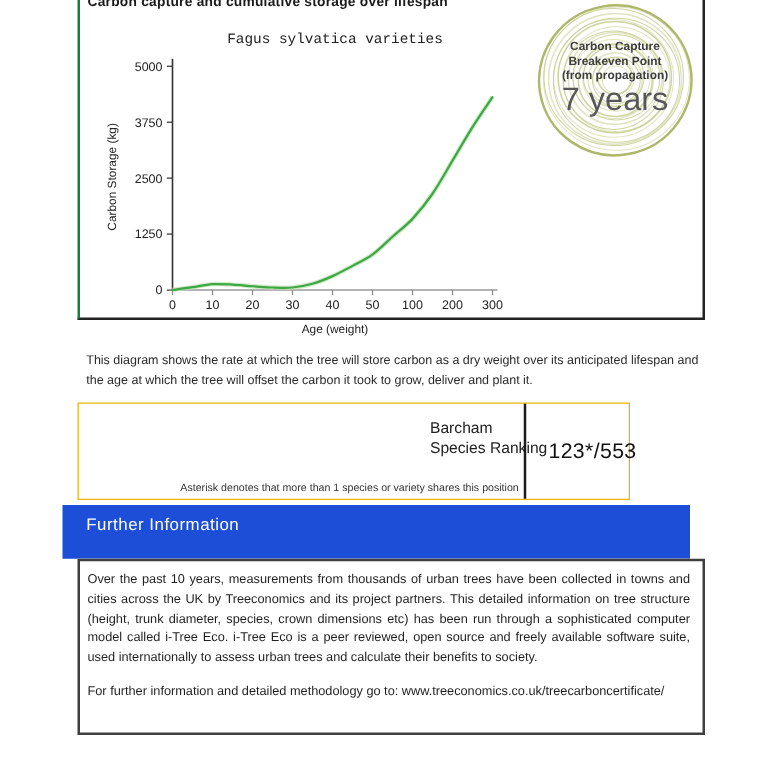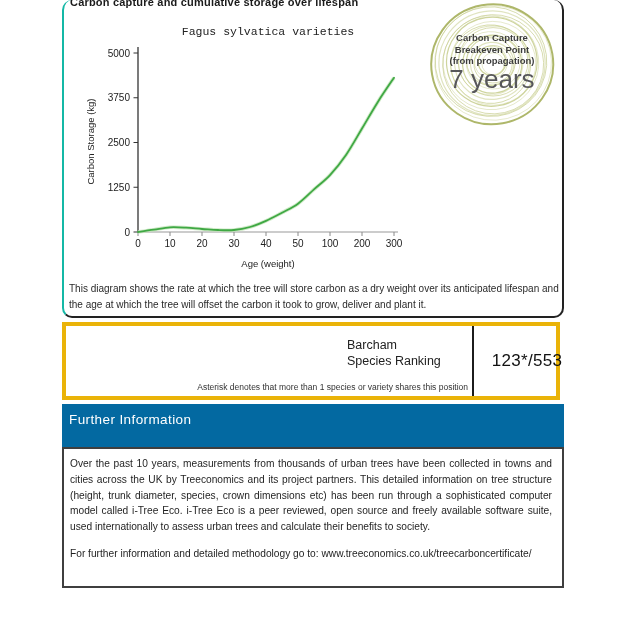--- a/index.html
+++ b/index.html
@@ -1,23 +1,23 @@
 <!DOCTYPE html>
 <html><head>
 <meta charset="utf-8">
 <style>
   * { margin:0; padding:0; box-sizing:border-box; }
   html,body { width:620px; height:620px; background:#ffffff; overflow:hidden;
               font-family:"Liberation Sans", sans-serif; }
   .page { position:relative; width:620px; height:620px; background:#fff; }
 
   
-  .chart-box { position:absolute; left:62px; top:0; width:502px; height:318px;
-               border-left:2px solid #14b8a6; border-right:2px solid #222; border-bottom:2px solid #222;
-               background:#fff;border-radius:10px; }
+  .chart-box { position:absolute; left:62px; top:0; width:502px; height:256px;
+               border-left:2px solid #15803d; border-right:2px solid #222; border-bottom:2px solid #222;
+               background:#fff; }
   .sec-title { position:absolute; top:-4px; left:6px; font-size:11px; font-weight:bold;
                color:#1a1a1a; letter-spacing:0.2px; white-space:nowrap; }
   .chart-title { position:absolute; top:25px; left:74px; width:260px; text-align:center;
                  font-size:11.5px; color:#222;font-family:Liberation Mono, monospace; }
   .y-axis-label { position:absolute; left:-34px; top:136px; width:120px; text-align:center;
                   font-size:9.5px; color:#222; transform:rotate(-90deg); }
   .x-axis-label { position:absolute; top:258px; left:74px; width:260px; text-align:center;
                   font-size:9.5px; color:#222; }
   #chart-svg { position:absolute; left:0; top:0; }
   .chart-desc { position:absolute; left:5px; top:281px; width:494px;
@@ -25,35 +25,35 @@
 
   
   .badge { position:absolute; left:363px; top:-2px; width:130px; height:130px; }
   .badge svg { position:absolute; left:0; top:0; }
   .badge-lines { position:absolute; top:34px; left:0; width:130px; text-align:center;
                  font-size:9.5px; font-weight:bold; line-height:11.5px; color:#3d3d3d; }
   .badge-value { position:absolute; top:66px; left:0; width:130px; text-align:center;
                  font-size:26px; color:#57575a; }
 
   
-  .rank-box { position:absolute; left:62px; top:322px; width:498px; height:78px;
-              border:4px solid #eab308; background:#fff; }
+  .rank-box { position:absolute; left:62px; top:322px; width:442px; height:78px;
+              border:1px solid #eab308; background:#fff; }
   .rank-title { position:absolute; left:281px; top:11px; font-size:12.5px;
                 line-height:16px; color:#222; }
   .rank-note { position:absolute; right:88px; bottom:4px; font-size:8.5px; color:#333;
                white-space:nowrap; }
   .rank-value-cell { position:absolute; right:0; top:0; bottom:0; width:84px;
                      border-left:2px solid #1c1c1c; display:flex; align-items:center;
                      justify-content:center;padding-left:24px; }
   .rank-value { font-size:17px; color:#111; letter-spacing:0.3px; }
 
   
-  .info-bar { position:absolute; left:62px; top:404px; width:502px; height:43px;
-              background:#0369a1; color:#fff; font-size:13.5px; letter-spacing:0.4px;
-              padding:8px 0 0 7px; }
+  .info-bar { position:absolute; left:50px; top:404px; width:502px; height:43px;
+              background:#1d4ed8; color:#fff; font-size:13.5px; letter-spacing:0.4px;
+              padding:8px 0 0 19px; }
   .info-box { position:absolute; left:62px; top:447px; width:502px; height:141px;
               border:2px solid #3f3f3f; background:#fff; padding:7px 10px 0 6px; }
   .info-para { font-size:10.2px; line-height:15.8px; color:#1f1f1f; text-align:justify; }
   .info-link { font-size:10.2px; color:#1f1f1f; margin-top:13px; white-space:nowrap; }
 </style>
 </head>
 <body>
 
 <div class="page">
 

